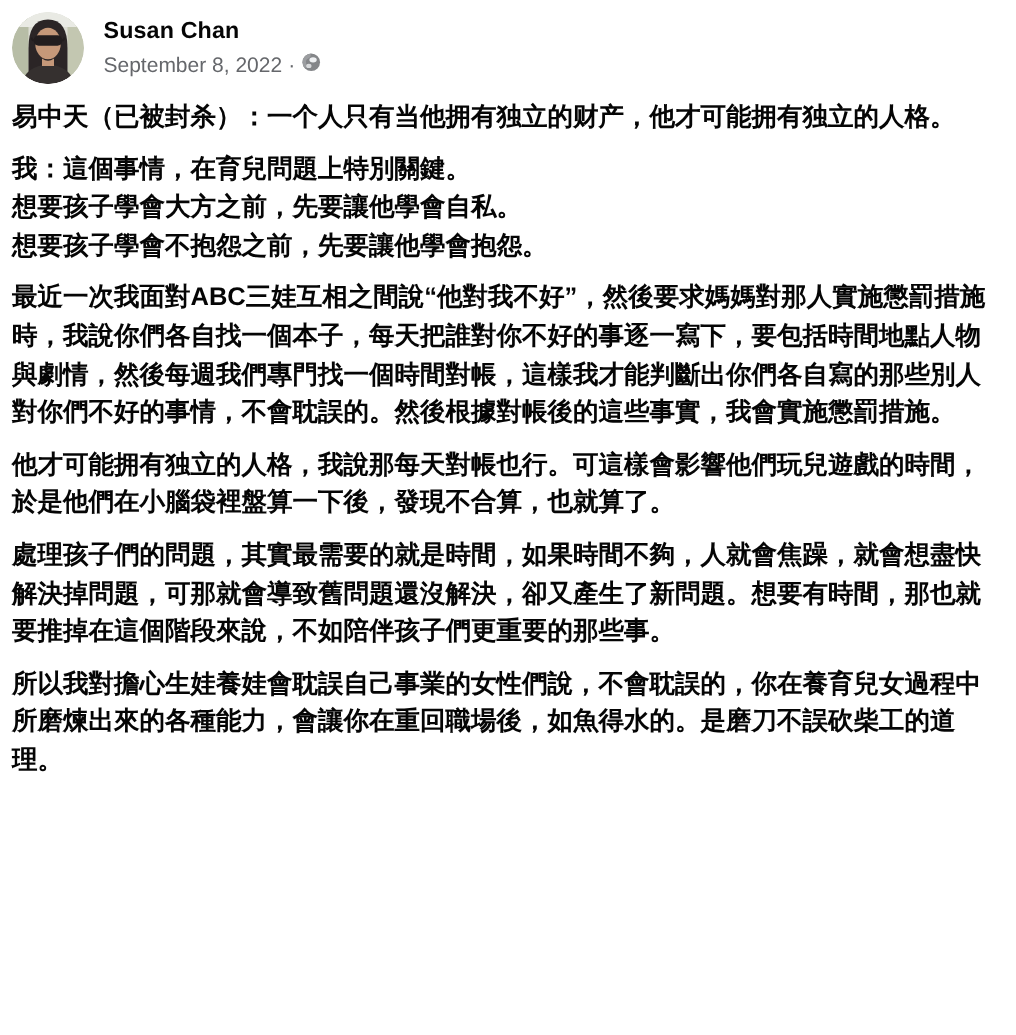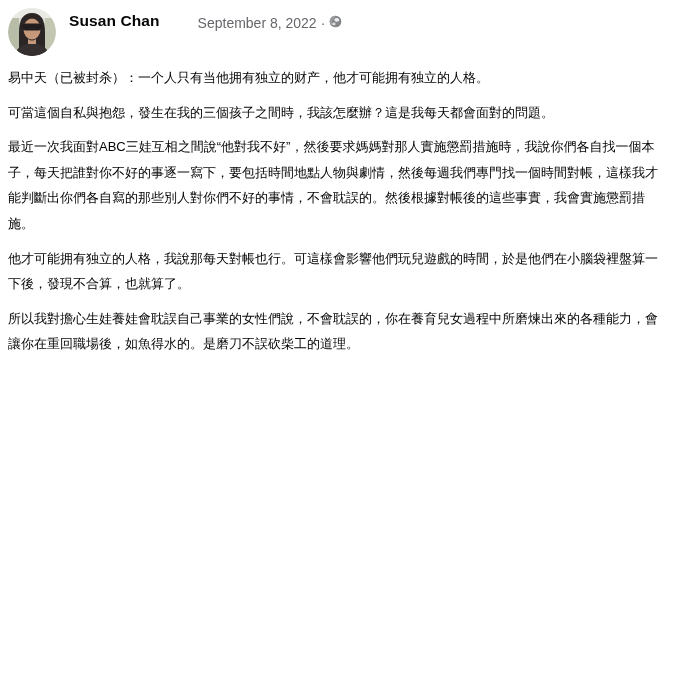--- a/index.html
+++ b/index.html
@@ -26,52 +26,52 @@
     height: 48px;
     border-radius: 50%;
     overflow: hidden;
     flex: 0 0 48px;
     cursor: pointer;
   }
   .avatar svg { display: block; }
   .header-meta {
     padding-top: 3px;
     display: flex;
-    flex-direction: row;
+    flex-direction: column;
   }
   .author-name {
     font-size: 15.5px;
     font-weight: 700;
     color: #050505;
     line-height: 20px;
     letter-spacing: 0.1px;
     cursor: pointer;
   }
   .timestamp-row {
     display: flex;
     align-items: flex-end;
     gap: 4px;
     margin-top: 2px;
     font-size: 14px;
     color: #65676b;
     line-height: 18px;
     cursor: pointer;
-    margin-left: 38px;
   }
   .dot-sep {
     color: #65676b;
   }
   .globe { display: inline-block; margin-top: 1px; }
   .post-body {
     margin-top: 9px;
     color: #050505;
-    font-size: 13px;
+    font-size: 17px;
     line-height: 25.6px;
     word-break: break-word;
     overflow-wrap: break-word;
+    font-weight: bold;
   }
   .post-paragraph {
     margin: 0 0 9px 0;
     white-space: pre-wrap;
   }
   .post-paragraph:last-child { margin-bottom: 0; }
 </style>
 </head>
 <body>
 
@@ -115,19 +115,22 @@
             <ellipse cx="6" cy="11" rx="2.2" ry="1.8" fill="#d8dadc"></ellipse>
           </svg>
         </span>
       </span>
     </div>
 
   </div>
 
   <div class="post-body">
     <div class="post-paragraph">易中天（已被封杀）：一个人只有当他拥有独立的财产，他才可能拥有独立的人格。</div>
-    <div class="post-paragraph">可當這個自私與抱怨，發生在我的三個孩子之間時，我該怎麼辦？這是我每天都會面對的問題。</div>
+    <div class="post-paragraph">我：這個事情，在育兒問題上特別關鍵。
+想要孩子學會大方之前，先要讓他學會自私。
+想要孩子學會不抱怨之前，先要讓他學會抱怨。</div>
     <div class="post-paragraph">最近一次我面對ABC三娃互相之間說“他對我不好”，然後要求媽媽對那人實施懲罰措施時，我說你們各自找一個本子，每天把誰對你不好的事逐一寫下，要包括時間地點人物與劇情，然後每週我們專門找一個時間對帳，這樣我才能判斷出你們各自寫的那些別人對你們不好的事情，不會耽誤的。然後根據對帳後的這些事實，我會實施懲罰措施。</div>
     <div class="post-paragraph">他才可能拥有独立的人格，我說那每天對帳也行。可這樣會影響他們玩兒遊戲的時間，於是他們在小腦袋裡盤算一下後，發現不合算，也就算了。</div>
+    <div class="post-paragraph">處理孩子們的問題，其實最需要的就是時間，如果時間不夠，人就會焦躁，就會想盡快解決掉問題，可那就會導致舊問題還沒解決，卻又產生了新問題。想要有時間，那也就要推掉在這個階段來說，不如陪伴孩子們更重要的那些事。</div>
     <div class="post-paragraph">所以我對擔心生娃養娃會耽誤自己事業的女性們說，不會耽誤的，你在養育兒女過程中所磨煉出來的各種能力，會讓你在重回職場後，如魚得水的。是磨刀不誤砍柴工的道理。</div>
   </div>
 
 </div>
 
 </body></html>

